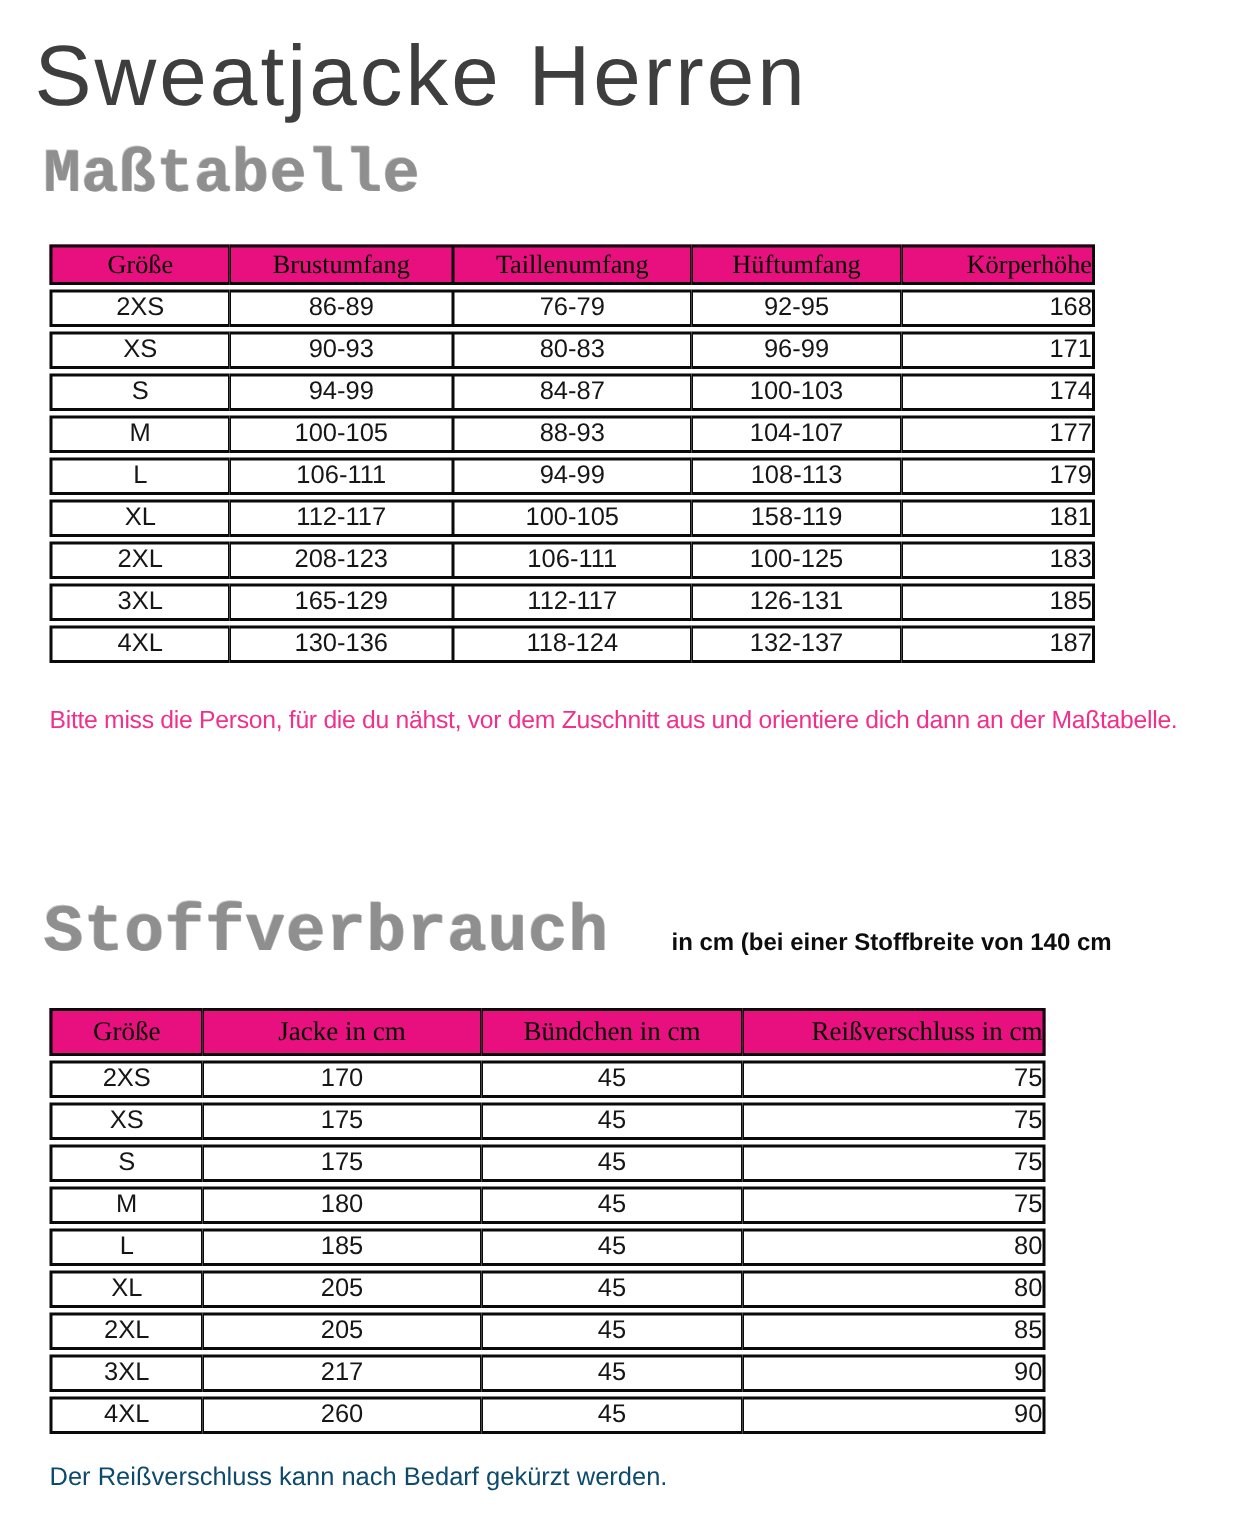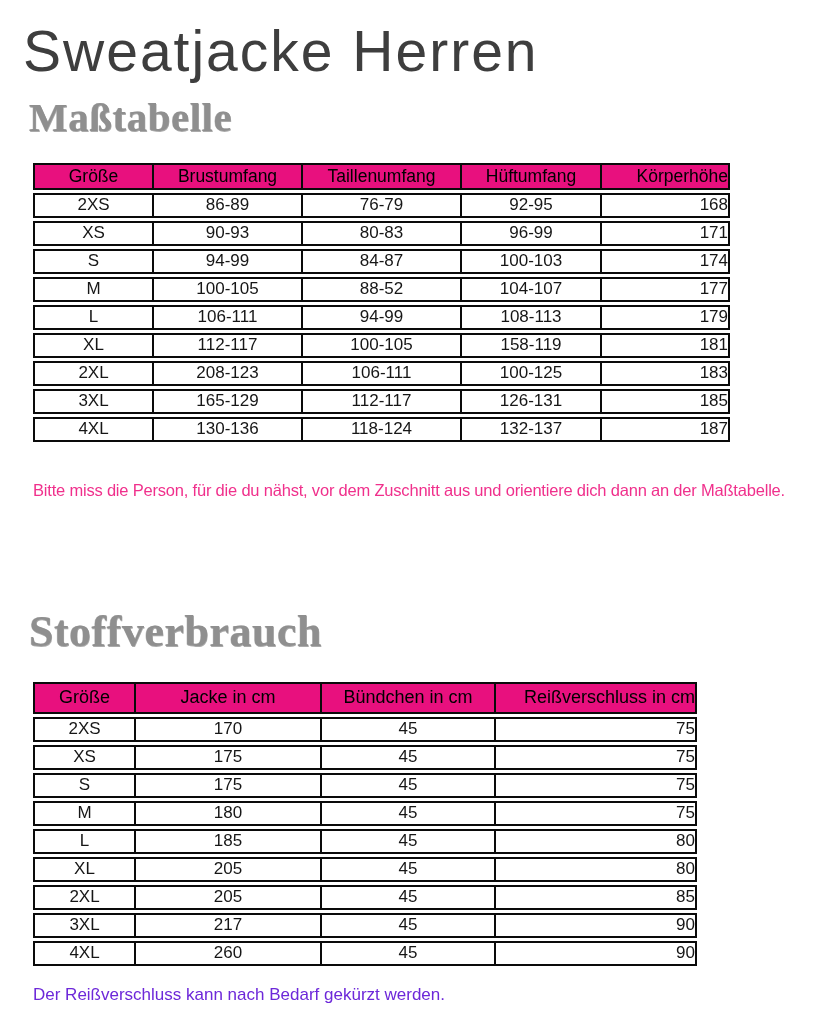--- a/index.html
+++ b/index.html
@@ -27,21 +27,21 @@
   .title {
     font-family: "Liberation Sans", sans-serif;
     font-weight: 100;
     font-size: 57px;
     line-height: 1.05;
     letter-spacing: 2px;
     color: var(--title-gray);
     margin: 6px 0 0 -10px;
   }
   .big-heading {
-    font-family: Liberation Serif, serif;
+    font-family: Liberation Mono, monospace;
     font-weight: 700;
     font-size: 41px;
     line-height: 1;
     color: var(--heading-gray);
     text-shadow: 0.5px 0.5px 0 #aaaaaa, -0.5px -0.5px 0 #c9c9c9;
     letter-spacing: 0.5px;
     margin-left: -4px;
   }
   .mass-heading { margin-top: 15px; }
   .sv-head {
@@ -68,38 +68,38 @@
     border-right-width: 1px;
     text-align: center;
     vertical-align: middle;
     overflow: hidden;
     white-space: nowrap;
     font-weight: 400;
     color: #161616;
   }
   th:first-child, td:first-child { border-left-width: 2px; }
   th:last-child,  td:last-child  { border-right-width: 2px; text-align: right; }
-  thead th { background: var(--header-bg); color: var(--header-text); }
+  thead th { background: var(--header-bg); color: var(--header-text); font-family: Liberation Serif, serif; }
   .t1 { width: 697px; margin-top: 22px; }
   .t1 th { height: 27px; font-size: 17.5px; }
   .t1 td { height: 25px; font-size: 17px; }
   .t2 { width: 664px; margin-top: 25px; }
   .t2 th { height: 32px; font-size: 18px; }
   .t2 td { height: 25px; font-size: 17px; }
   .pink-note {
-    margin-top: 36px;
+    margin-top: 26px;
     font-size: 16.5px;
     color: var(--note-pink);
     white-space: nowrap;
     letter-spacing: -0.2px;
   }
   .bottom-note {
     margin-top: 16px;
     font-size: 17px;
-    color: #6d28d9;
+    color: #0c4a6e;
     white-space: nowrap;
   }
 </style>
 </head>
 <body>
 
 <div class="page">
 
   <h1 class="title">Sweatjacke Herren</h1>
 
@@ -140,21 +140,21 @@
         <tr>
           <td>S</td>
           <td>94-99</td>
           <td>84-87</td>
           <td>100-103</td>
           <td>174</td>
         </tr>
         <tr>
           <td>M</td>
           <td>100-105</td>
-          <td>88-52</td>
+          <td>88-93</td>
           <td>104-107</td>
           <td>177</td>
         </tr>
         <tr>
           <td>L</td>
           <td>106-111</td>
           <td>94-99</td>
           <td>108-113</td>
           <td>179</td>
         </tr>
@@ -186,20 +186,21 @@
           <td>132-137</td>
           <td>187</td>
         </tr>
       </tbody>
     </table>
 
   <p class="pink-note">Bitte miss die Person, für die du nähst, vor dem Zuschnitt aus und orientiere dich dann an der Maßtabelle.</p>
 
   <div class="sv-head">
     <h2 class="big-heading">Stoffverbrauch</h2>
+    <span class="sv-sub">in cm (bei einer Stoffbreite von 140 cm</span>
   </div>
 
   <table class="t2">
       <colgroup>
         <col style="width: 102px;">
         <col style="width: 186px;">
         <col style="width: 174px;">
         <col style="width: 202px;">
       </colgroup>
       <thead>

